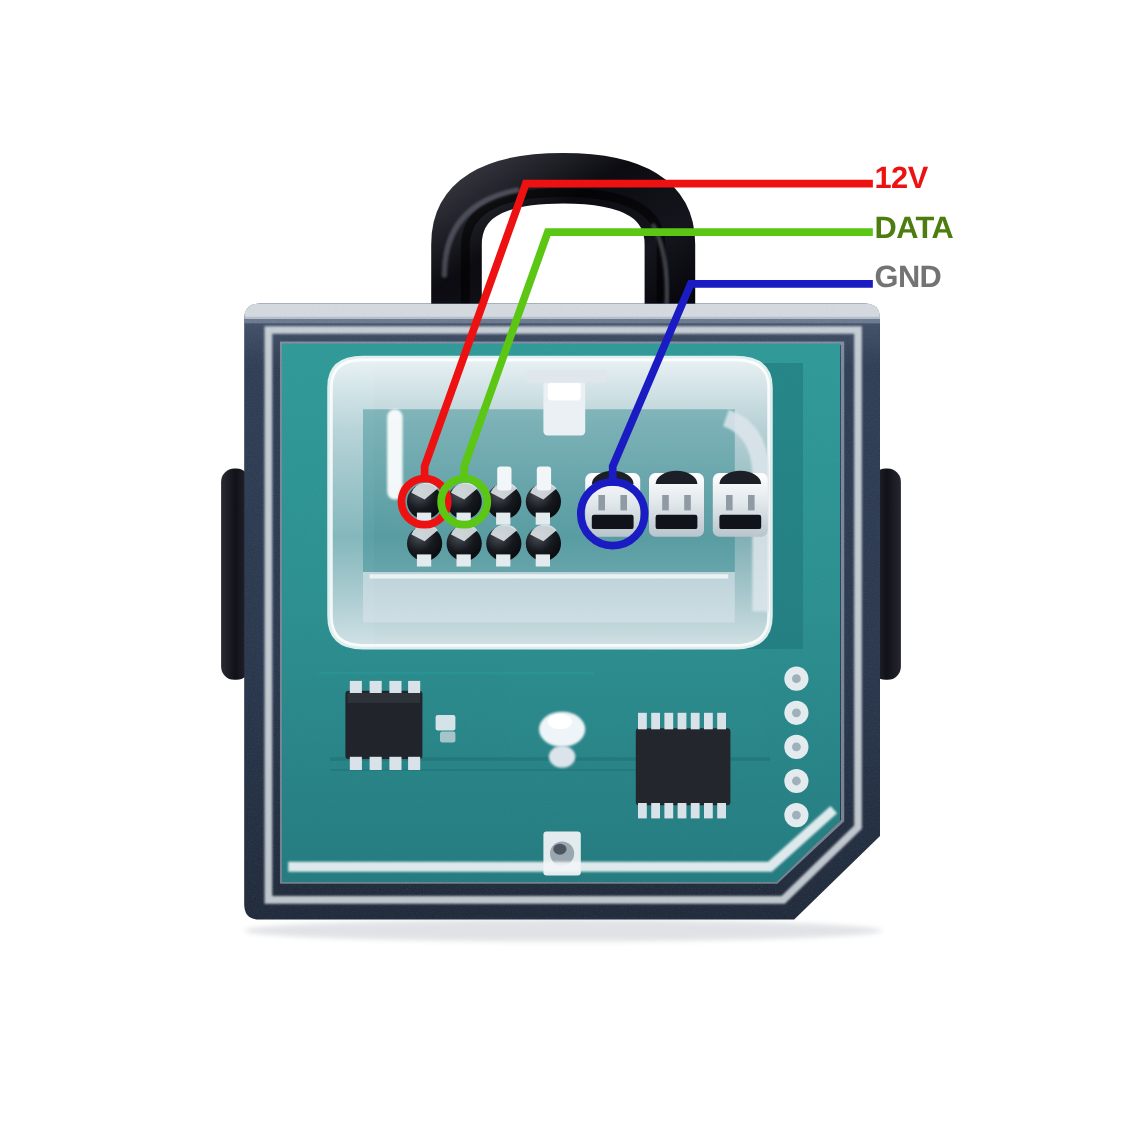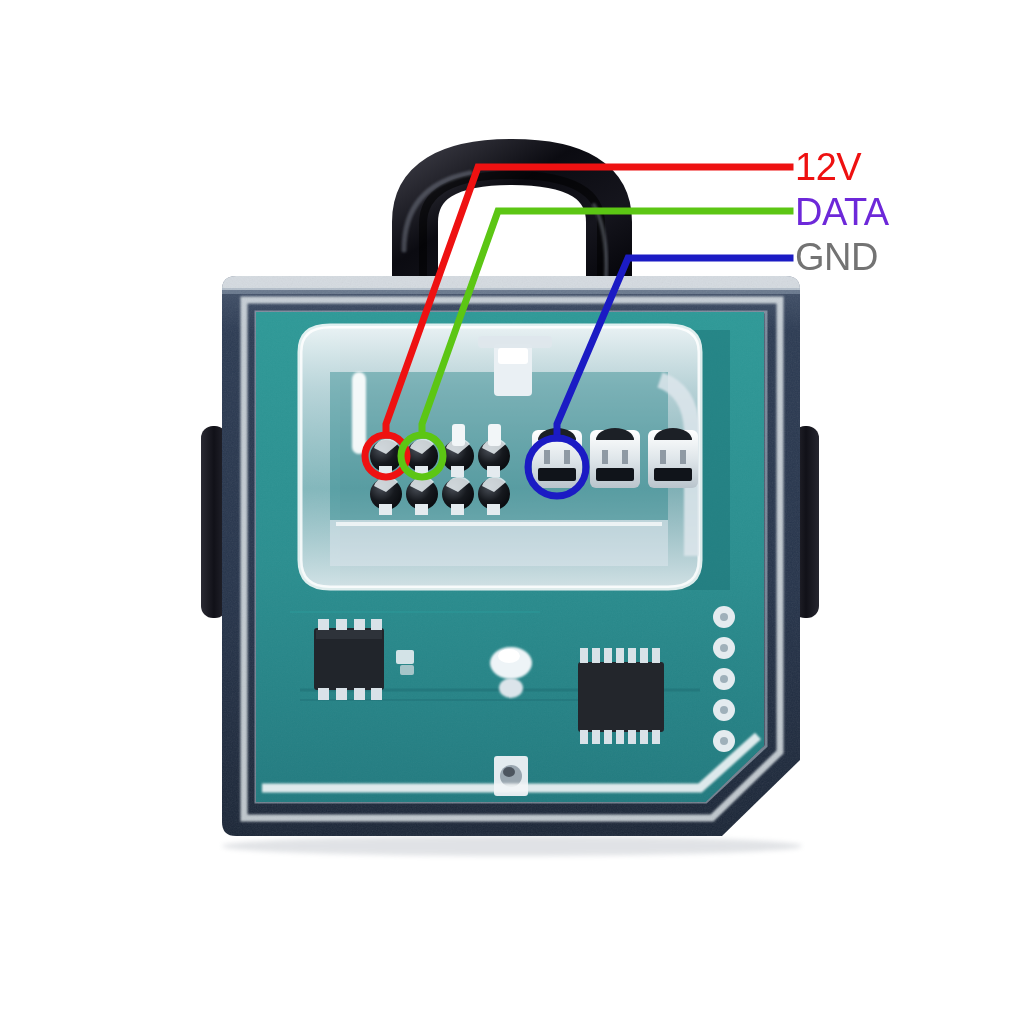--- a/index.html
+++ b/index.html
@@ -24,22 +24,22 @@
     position: absolute;
     left: 0;
     top: 0;
     width: 1024px;
     height: 1024px;
   }
   #annotation-layer { pointer-events: none; }
   .label-text {
     position: absolute;
     font-family: "Liberation Sans", sans-serif;
-    font-weight: normal;
-    font-size: 38px;
+    font-weight: bold;
+    font-size: 28px;
     letter-spacing: -0.5px;
     white-space: nowrap;
     line-height: 1;
   }
   #label-12v  { left: 795px; top: 148px; }
   #label-data { left: 795px; top: 193px; }
   #label-gnd  { left: 795px; top: 238px; }
 </style>
 </head>
 <body>
@@ -327,17 +327,17 @@
     </g>
 
     <g>
       <path d="M 557 438 L 557 424 L 628 258 L 790 258" fill="none" stroke="#1b1bc4" stroke-width="7" stroke-linecap="square" stroke-linejoin="miter"></path>
       <circle cx="557" cy="467" r="29" fill="none" stroke="#1b1bc4" stroke-width="7"></circle>
     </g>
   </svg>
 
   <div class="label-text" id="label-12v" style="color: rgb(238, 17, 17); left: 795px; top: 148px;">12V</div>
 
-  <div class="label-text" id="label-data" style="color: #6d28d9; left: 795px; top: 193px;">DATA</div>
+  <div class="label-text" id="label-data" style="color: #4d7c0f; left: 795px; top: 193px;">DATA</div>
 
   <div class="label-text" id="label-gnd" style="color: #737373; left: 795px; top: 238px;">GND</div>
 
 </div>
 
 </body></html>

